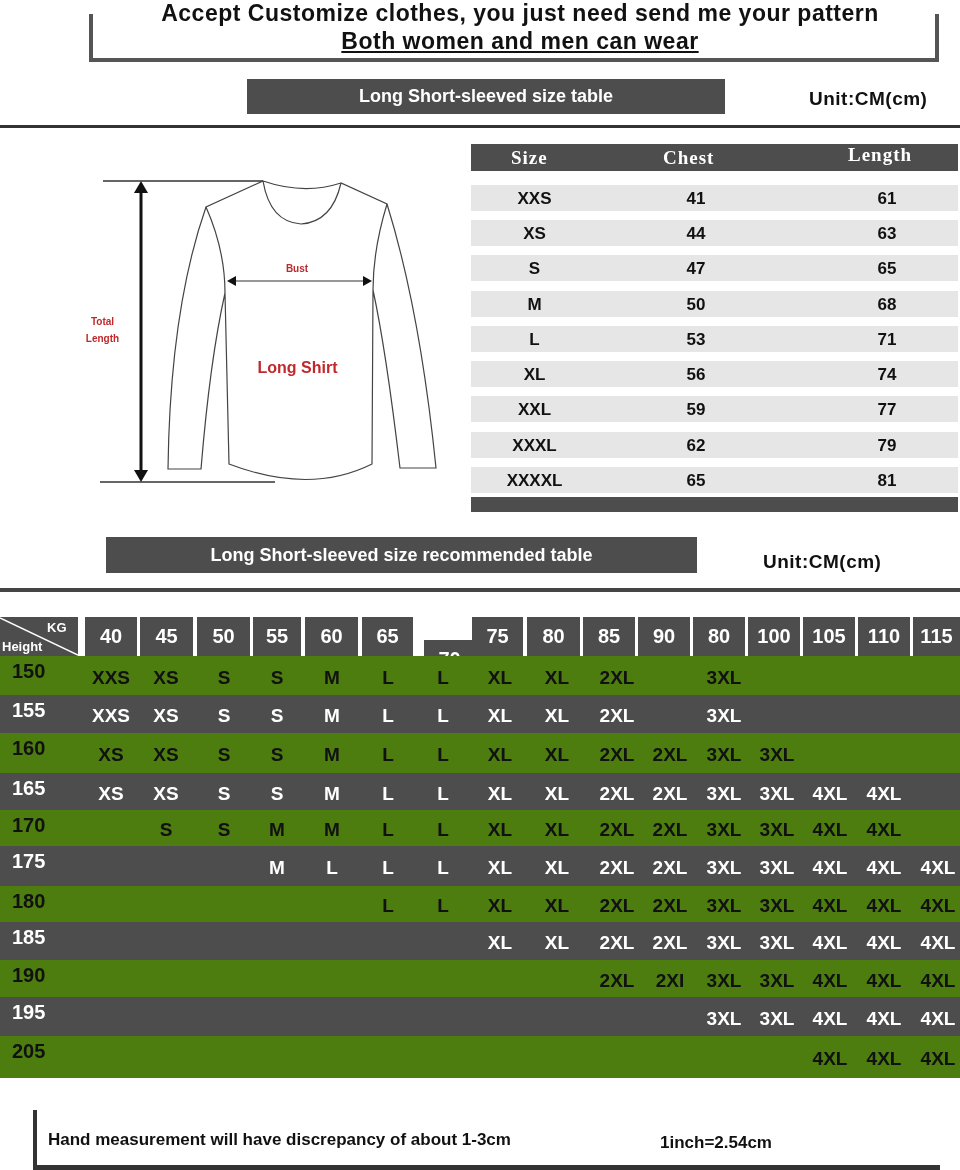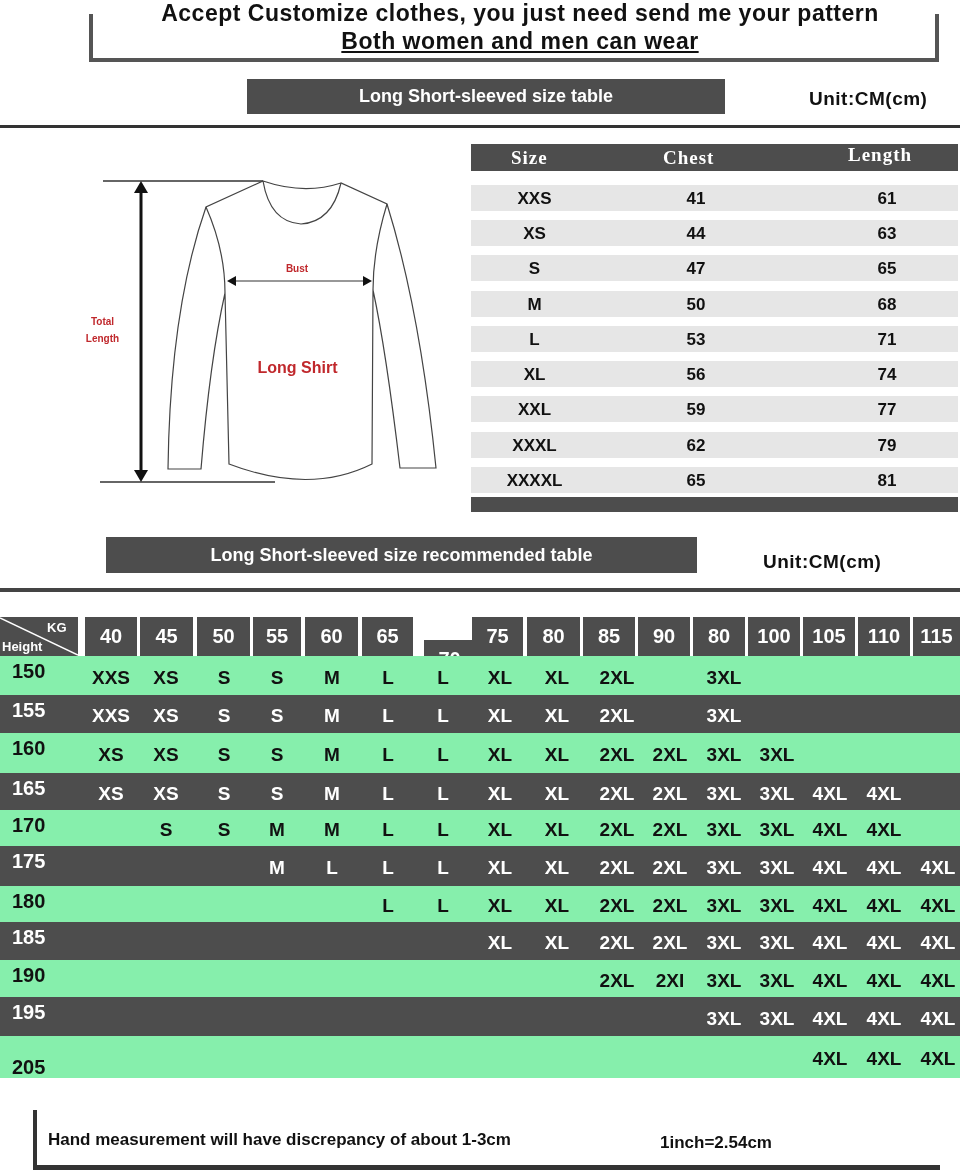--- a/index.html
+++ b/index.html
@@ -25,21 +25,21 @@
   .size-footer { left: 471px; top: 497px; width: 487px; height: 15px; background: #4d4d4d; }
 
   
   .diagram { left: 60px; top: 160px; width: 400px; height: 340px; }
   .red-label { color: #c0282c; font-weight: bold; font-size: 10px; text-align: center; line-height: 17px; }
 
   
   .kg-cell { top: 617px; height: 39px; background: #4d4d4d; color: #fff; font-weight: bold; font-size: 20px; text-align: center; line-height: 39px; }
   .corner { left: 0; top: 617px; width: 78px; height: 39px; background: #4d4d4d; color: #fff; font-weight: bold; }
   .grid-row { left: 0; width: 960px; font-weight: bold; font-size: 19px; }
-  .grid-row.light { background: #86efac; color: #111; }
+  .grid-row.light { background: #4d7c0f; color: #111; }
   .grid-row.dark { background: #4d4d4d; color: #fff; }
   .grid-row .h { position: absolute; left: 12px; font-size: 20px; }
   .grid-row .c { position: absolute; text-align: center; }
 
   
   .bottom-frame { left: 33px; top: 1110px; width: 907px; height: 60px; border-left: 4px solid #333; border-bottom: 5px solid #333; }
   .note { font-weight: bold; font-size: 17px; }
 </style>
 </head>
 <body>
@@ -345,21 +345,21 @@
       <span class="c" style="left: 529px; width: 56px; top: 11px;"></span>
       <span class="c" style="left: 589px; width: 56px; top: 11px;"></span>
       <span class="c" style="left: 642px; width: 56px; top: 11px;"></span>
       <span class="c" style="left: 696px; width: 56px; top: 11px;">3XL</span>
       <span class="c" style="left: 749px; width: 56px; top: 11px;">3XL</span>
       <span class="c" style="left: 802px; width: 56px; top: 11px;">4XL</span>
       <span class="c" style="left: 856px; width: 56px; top: 11px;">4XL</span>
       <span class="c" style="left: 910px; width: 56px; top: 11px;">4XL</span>
     </div>
     <div class="abs grid-row light" style="top: 1036px; height: 42px;">
-      <span class="h" style="top: 4px; margin-top: 16px;">205</span>
+      <span class="h" style="top: 4px;">205</span>
       <span class="c" style="left: 83px; width: 56px; top: 12px;"></span>
       <span class="c" style="left: 138px; width: 56px; top: 12px;"></span>
       <span class="c" style="left: 196px; width: 56px; top: 12px;"></span>
       <span class="c" style="left: 249px; width: 56px; top: 12px;"></span>
       <span class="c" style="left: 304px; width: 56px; top: 12px;"></span>
       <span class="c" style="left: 360px; width: 56px; top: 12px;"></span>
       <span class="c" style="left: 415px; width: 56px; top: 12px;"></span>
       <span class="c" style="left: 472px; width: 56px; top: 12px;"></span>
       <span class="c" style="left: 529px; width: 56px; top: 12px;"></span>
       <span class="c" style="left: 589px; width: 56px; top: 12px;"></span>

